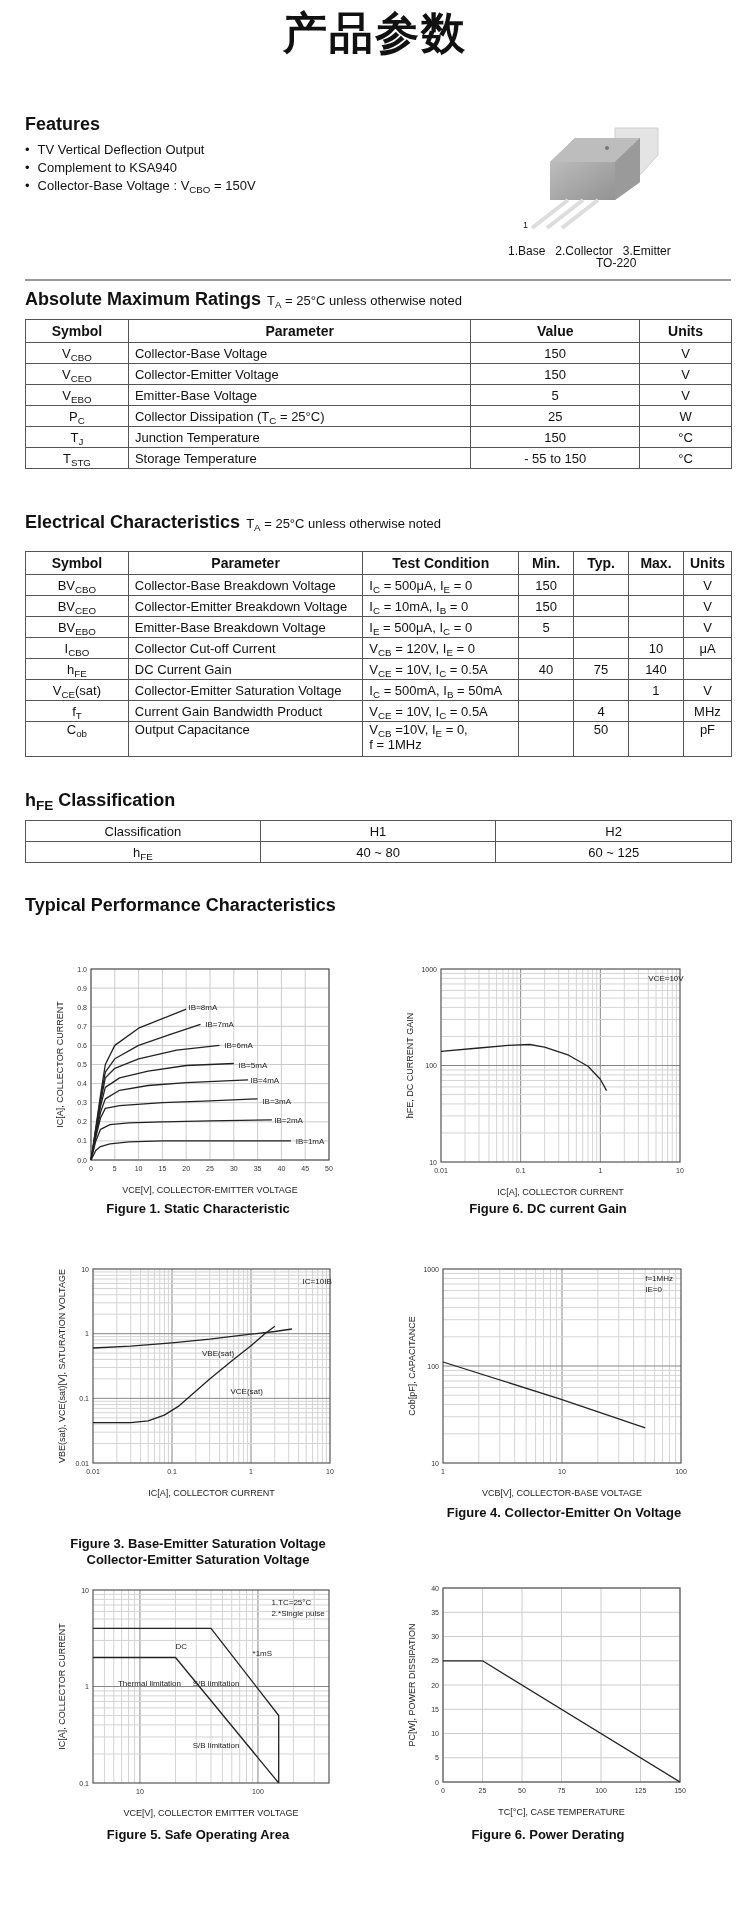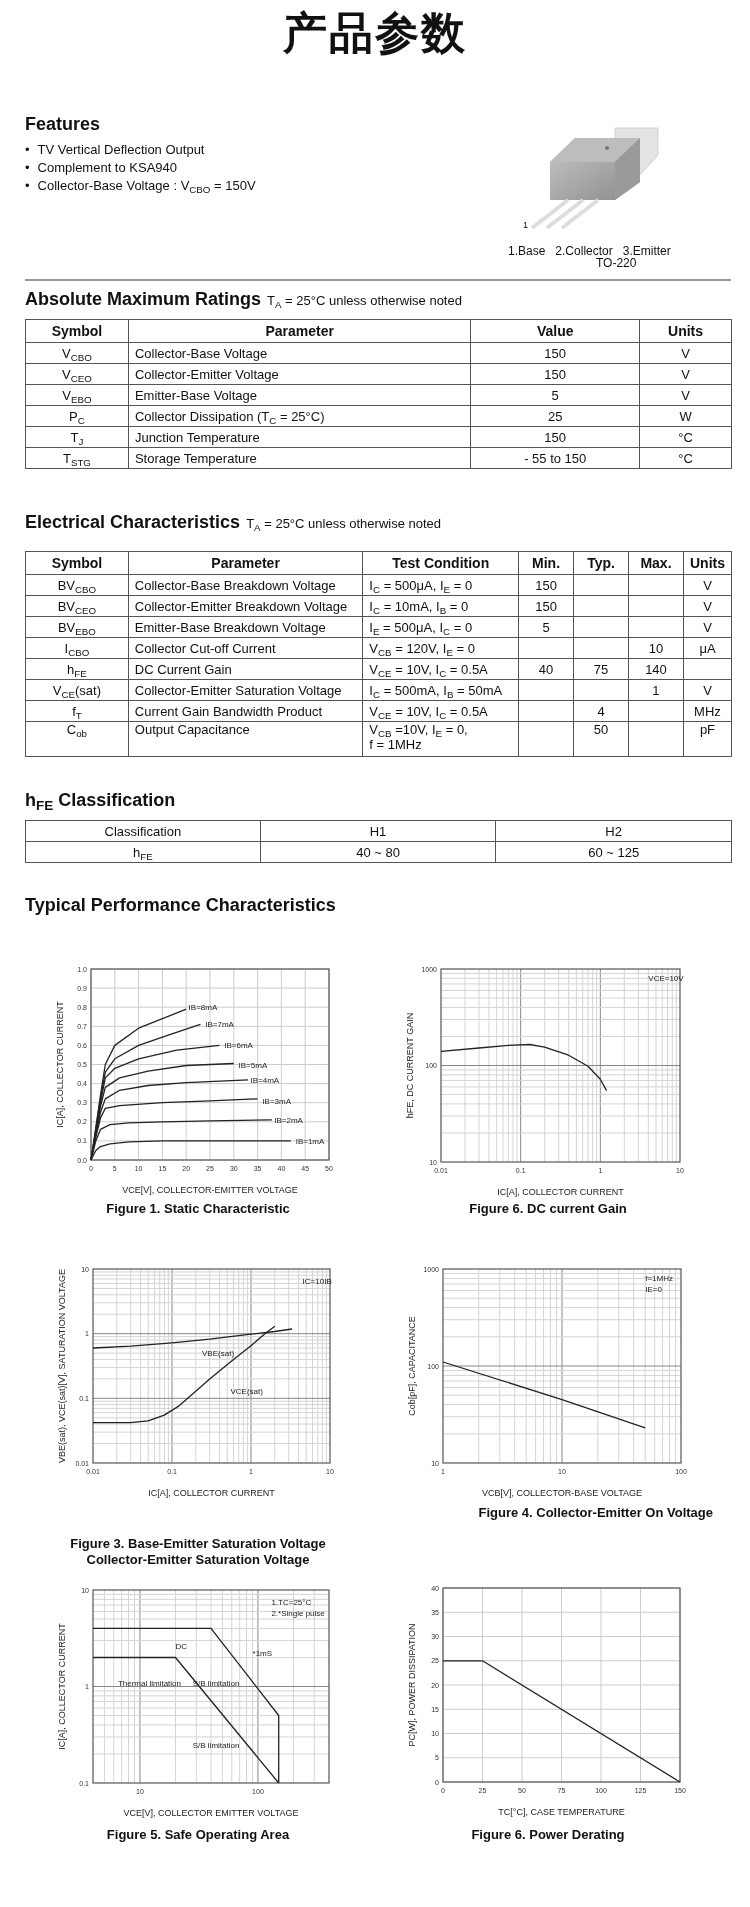--- a/index.html
+++ b/index.html
@@ -580,15 +580,15 @@
       <text x="561.5" y="1815" font-size="9" text-anchor="middle" fill="#222">TC[°C], CASE TEMPERATURE</text>
       <text x="0" y="0" font-size="9" text-anchor="middle" fill="#222" transform="translate(415,1685) rotate(-90)">PC[W], POWER DISSIPATION</text>
       <path d="M443.0,1660.8 L482.5,1660.8 L680.0,1782.0" fill="none" stroke="#222" stroke-width="1.3" stroke-linejoin="round"></path>
     </g>
   </svg>
 
 <div class="fig-caption" style="left:38px;top:1201px;">Figure 1. Static Characteristic</div>
 <div class="fig-caption" style="left:388px;top:1201px;">Figure 6. DC current Gain</div>
 <div class="fig-caption" style="left:38px;top:1536px;white-space:pre-line;">Figure 3. Base-Emitter Saturation Voltage
 Collector-Emitter Saturation Voltage</div>
-<div class="fig-caption" style="left:393px;top:1505px;text-align:right;">Figure 4. Collector-Emitter On Voltage</div>
+<div class="fig-caption" style="left:404px;top:1505px;">Figure 4. Collector-Emitter On Voltage</div>
 <div class="fig-caption" style="left:38px;top:1827px;">Figure 5. Safe Operating Area</div>
 <div class="fig-caption" style="left:388px;top:1827px;">Figure 6. Power Derating</div>
 
 </body></html>

